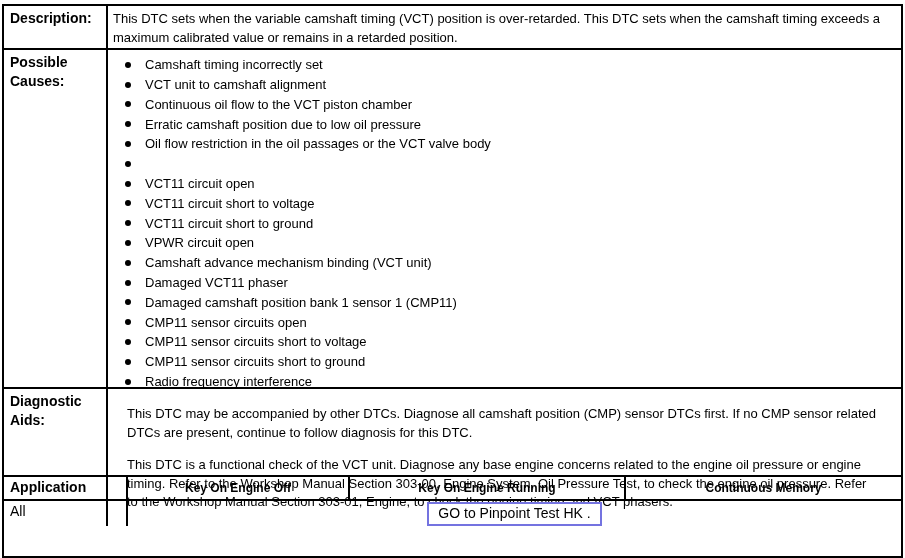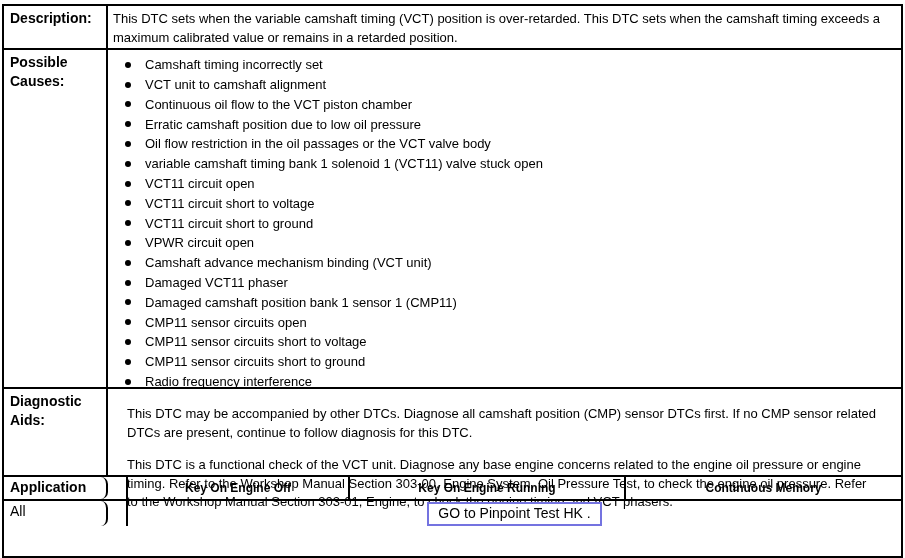--- a/index.html
+++ b/index.html
@@ -63,21 +63,21 @@
     background: #000;
     flex: 0 0 6px;
     margin-right: 14px;
   }
   .aids-cell p { margin: 14px; }
   .aids-cell { line-height: 18.6px; padding-top: 2px; }
 
   
   .cell { border-right: 2px solid #000; }
   .cell:last-child { border-right: none; }
-  .app-col    { flex: 0 0 104px; padding: 2px 4px 0 6px; font-size: 14px; border-radius: 7px; }
+  .app-col    { flex: 0 0 104px; padding: 2px 4px 0 6px; font-size: 14px; }
   .empty-col  { flex: 0 0 20px; }
   .koeo-col   { flex: 0 0 222px; }
   .koer-col   { flex: 0 0 276px; }
   .cm-col     { flex: 1 1 auto; }
   .hdr {
     font-weight: bold;
     text-align: center;
     display: flex;
     align-items: center;
     justify-content: center;
@@ -128,21 +128,20 @@
         <li>
             <span class="bullet"></span>
             <span>Erratic camshaft position due to low oil pressure</span>
           </li>
         <li>
             <span class="bullet"></span>
             <span>Oil flow restriction in the oil passages or the VCT valve body</span>
           </li>
         <li>
             <span class="bullet"></span>
-            <span>variable camshaft timing bank 1 solenoid 1 (VCT11) valve stuck open</span>
           </li>
         <li>
             <span class="bullet"></span>
             <span>VCT11 circuit open</span>
           </li>
         <li>
             <span class="bullet"></span>
             <span>VCT11 circuit short to voltage</span>
           </li>
         <li>

